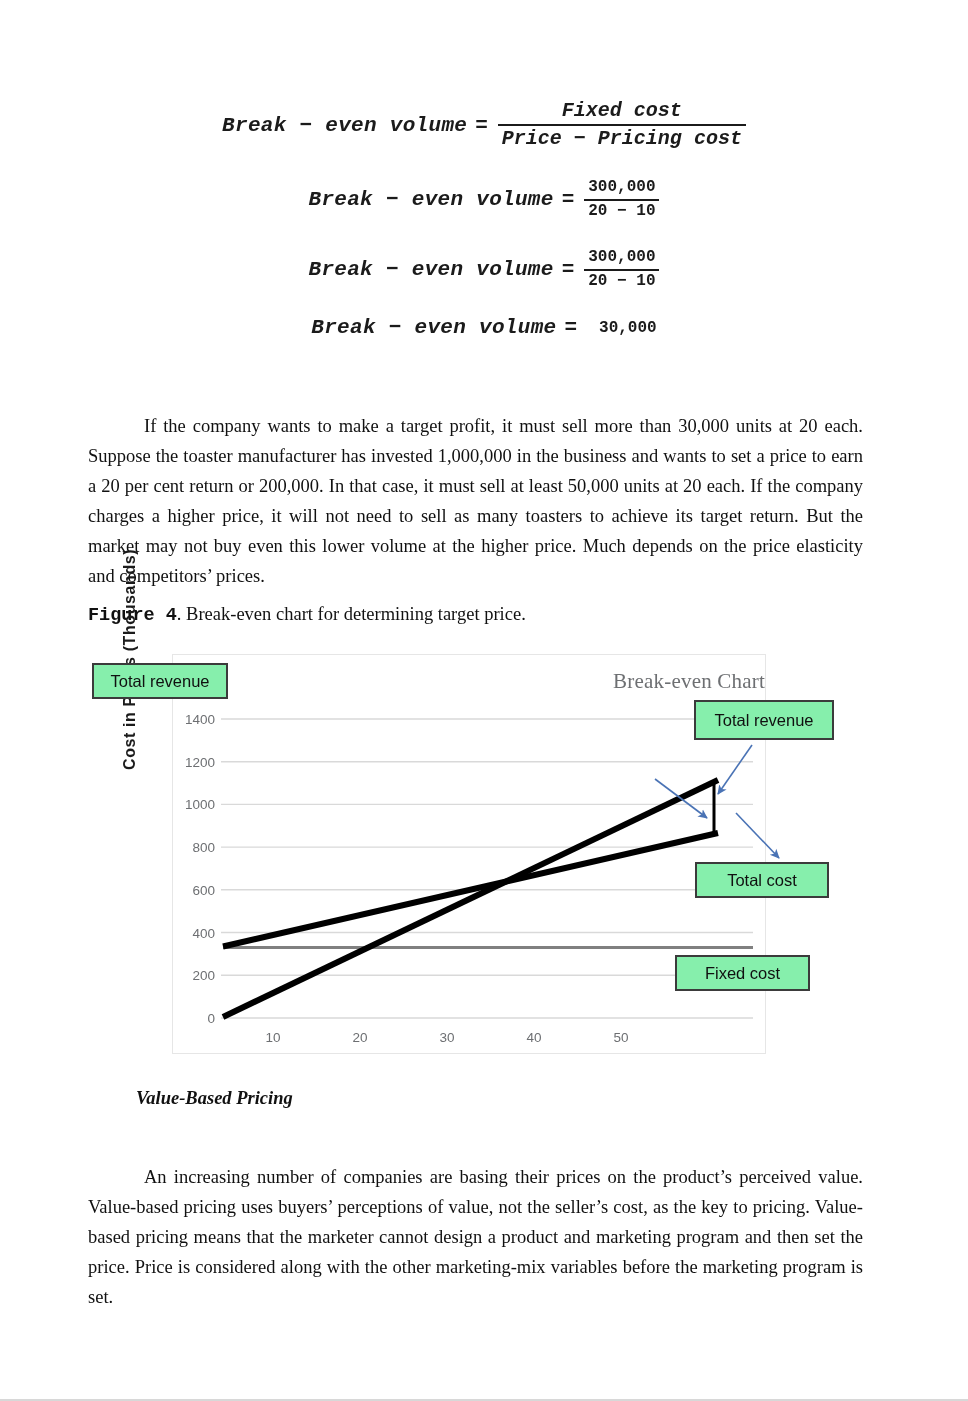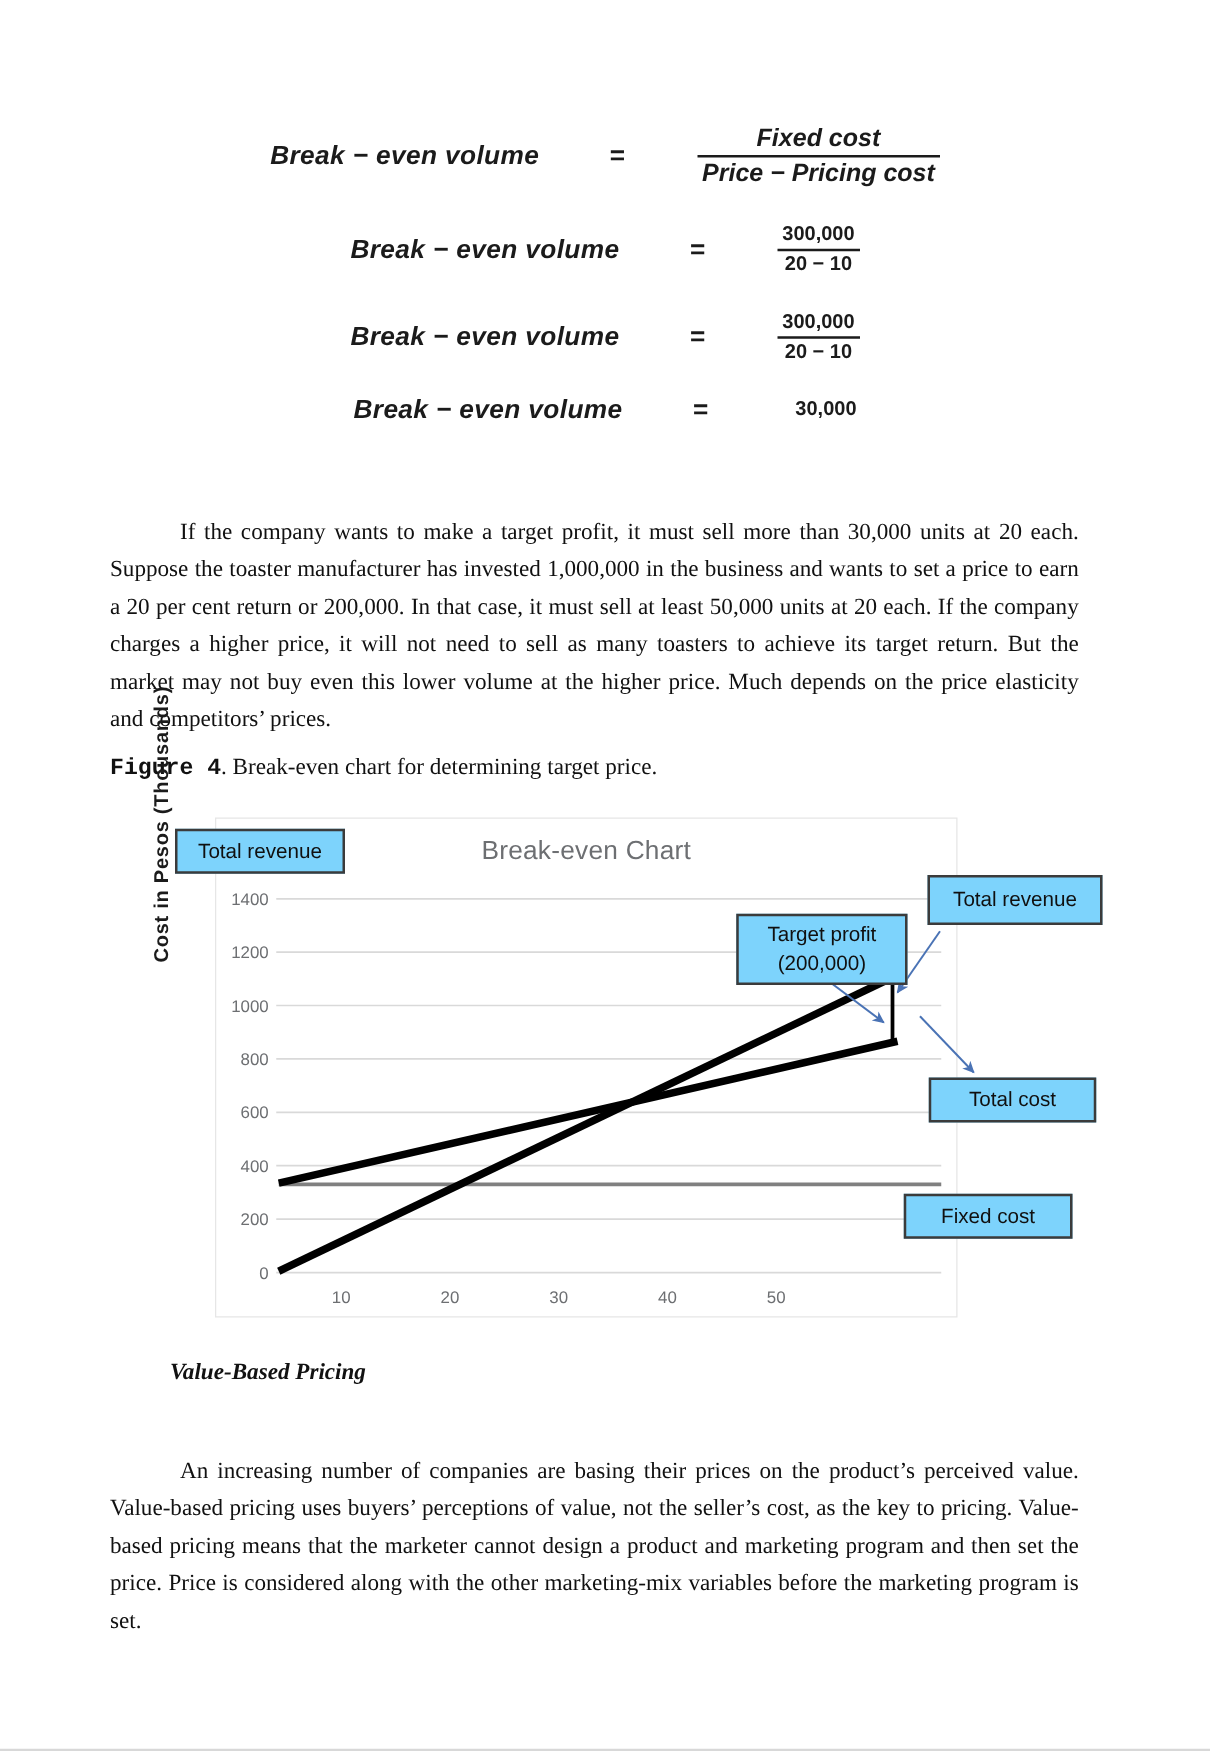--- a/index.html
+++ b/index.html
@@ -32,25 +32,24 @@
   .formulas {
     position: absolute;
     left: 0;
     top: 100px;
     width: 968px;
   }
   .formula-row {
     display: flex;
     align-items: center;
     justify-content: center;
-    font-family: Liberation Sans, sans-serif;
+    font-family: Liberation Mono, monospace;
     font-style: italic;
     font-weight: bold;
     color: #1b1b1b;
-    gap: 48px;
   }
   .formula-row.r1 { margin-bottom: 28px; }
   .formula-row.r2 { margin-bottom: 28px; }
   .formula-row.r3 { margin-bottom: 26px; }
 
   .f-lhs {
     font-size: 21px;
     letter-spacing: 0.3px;
     white-space: nowrap;
   }
@@ -133,22 +132,22 @@
     height: 400px;
     border: 1px solid #e6e6e6;
     background: #ffffff;
     box-sizing: border-box;
   }
   .chart-title {
     position: absolute;
     left: 0;
     top: 14px;
     width: 100%;
-    text-align: center;
-    font-family: Liberation Sans, sans-serif;
+    text-align: right;
+    font-family: Liberation Serif, serif;
     font-size: 21px;
     color: #6d6f72;
     letter-spacing: 0.2px;
   }
   .y-axis-title {
     position: absolute;
     left: 121px;
     top: 770px;
     width: 240px;
     transform: rotate(-90deg);
@@ -169,32 +168,31 @@
   .tick-label {
     font-family: "Liberation Sans", sans-serif;
     font-size: 13.5px;
     fill: #6d6f72;
   }
 
   
   .callout {
     position: absolute;
     border: 2px solid #3b3b3b;
-    background: #7dd3fc;
+    background: #86efac;
     font-family: "Liberation Sans", sans-serif;
     font-size: 16.5px;
     color: #101010;
     display: flex;
     align-items: center;
     justify-content: center;
     text-align: center;
     line-height: 1.35;
     box-sizing: border-box;
     z-index: 6;
-    margin-left: 48px;
   }
   .callout-tr-left { left: 92px;  top: 663px; width: 136px; height: 36px; }
   .callout-tr-right{ left: 694px; top: 700px; width: 140px; height: 40px; }
   .callout-target  { left: 541px; top: 731px; width: 137px; height: 57px; flex-direction: column; }
   .callout-tc      { left: 695px; top: 862px; width: 134px; height: 36px; }
   .callout-fc      { left: 675px; top: 955px; width: 135px; height: 36px; }
 
   .arrows-svg {
     position: absolute;
     left: 0;
@@ -317,24 +315,20 @@
   </svg>
 
   <div class="callout callout-tr-left">
     <span>Total revenue</span>
   </div>
 
   <div class="callout callout-tr-right">
     <span>Total revenue</span>
   </div>
 
-  <div class="callout callout-target">
-    <span>Target profit</span>
-    <span>(200,000)</span>
-  </div>
 
   <div class="callout callout-tc">
     <span>Total cost</span>
   </div>
 
   <div class="callout callout-fc">
     <span>Fixed cost</span>
   </div>
 
   <div class="section-head">Value-Based Pricing</div>

